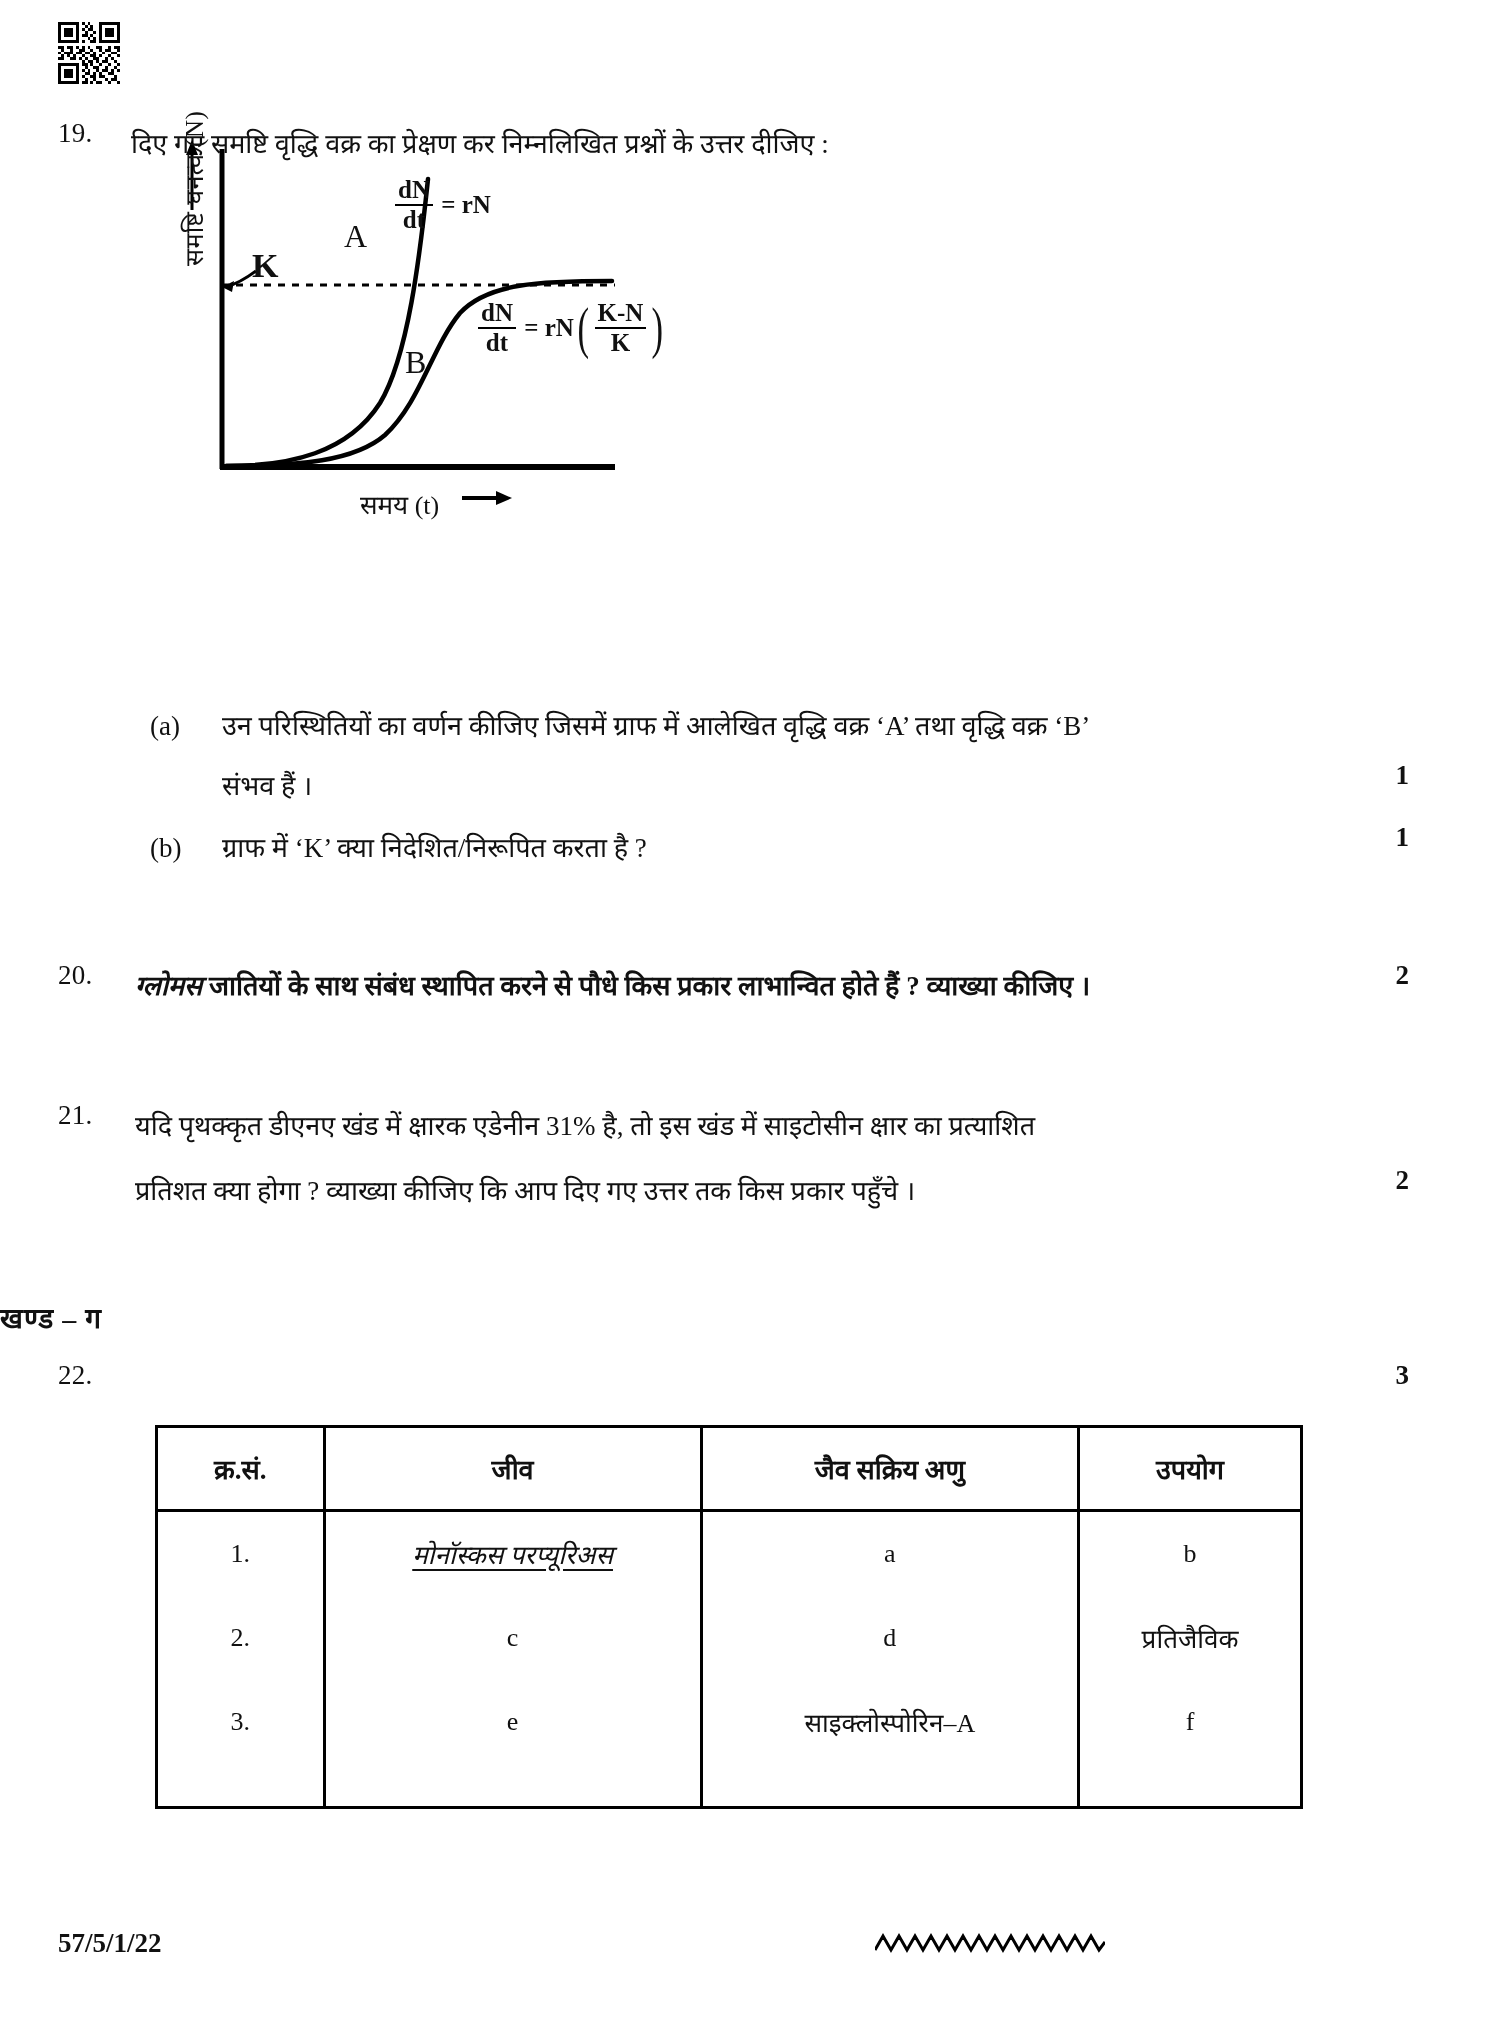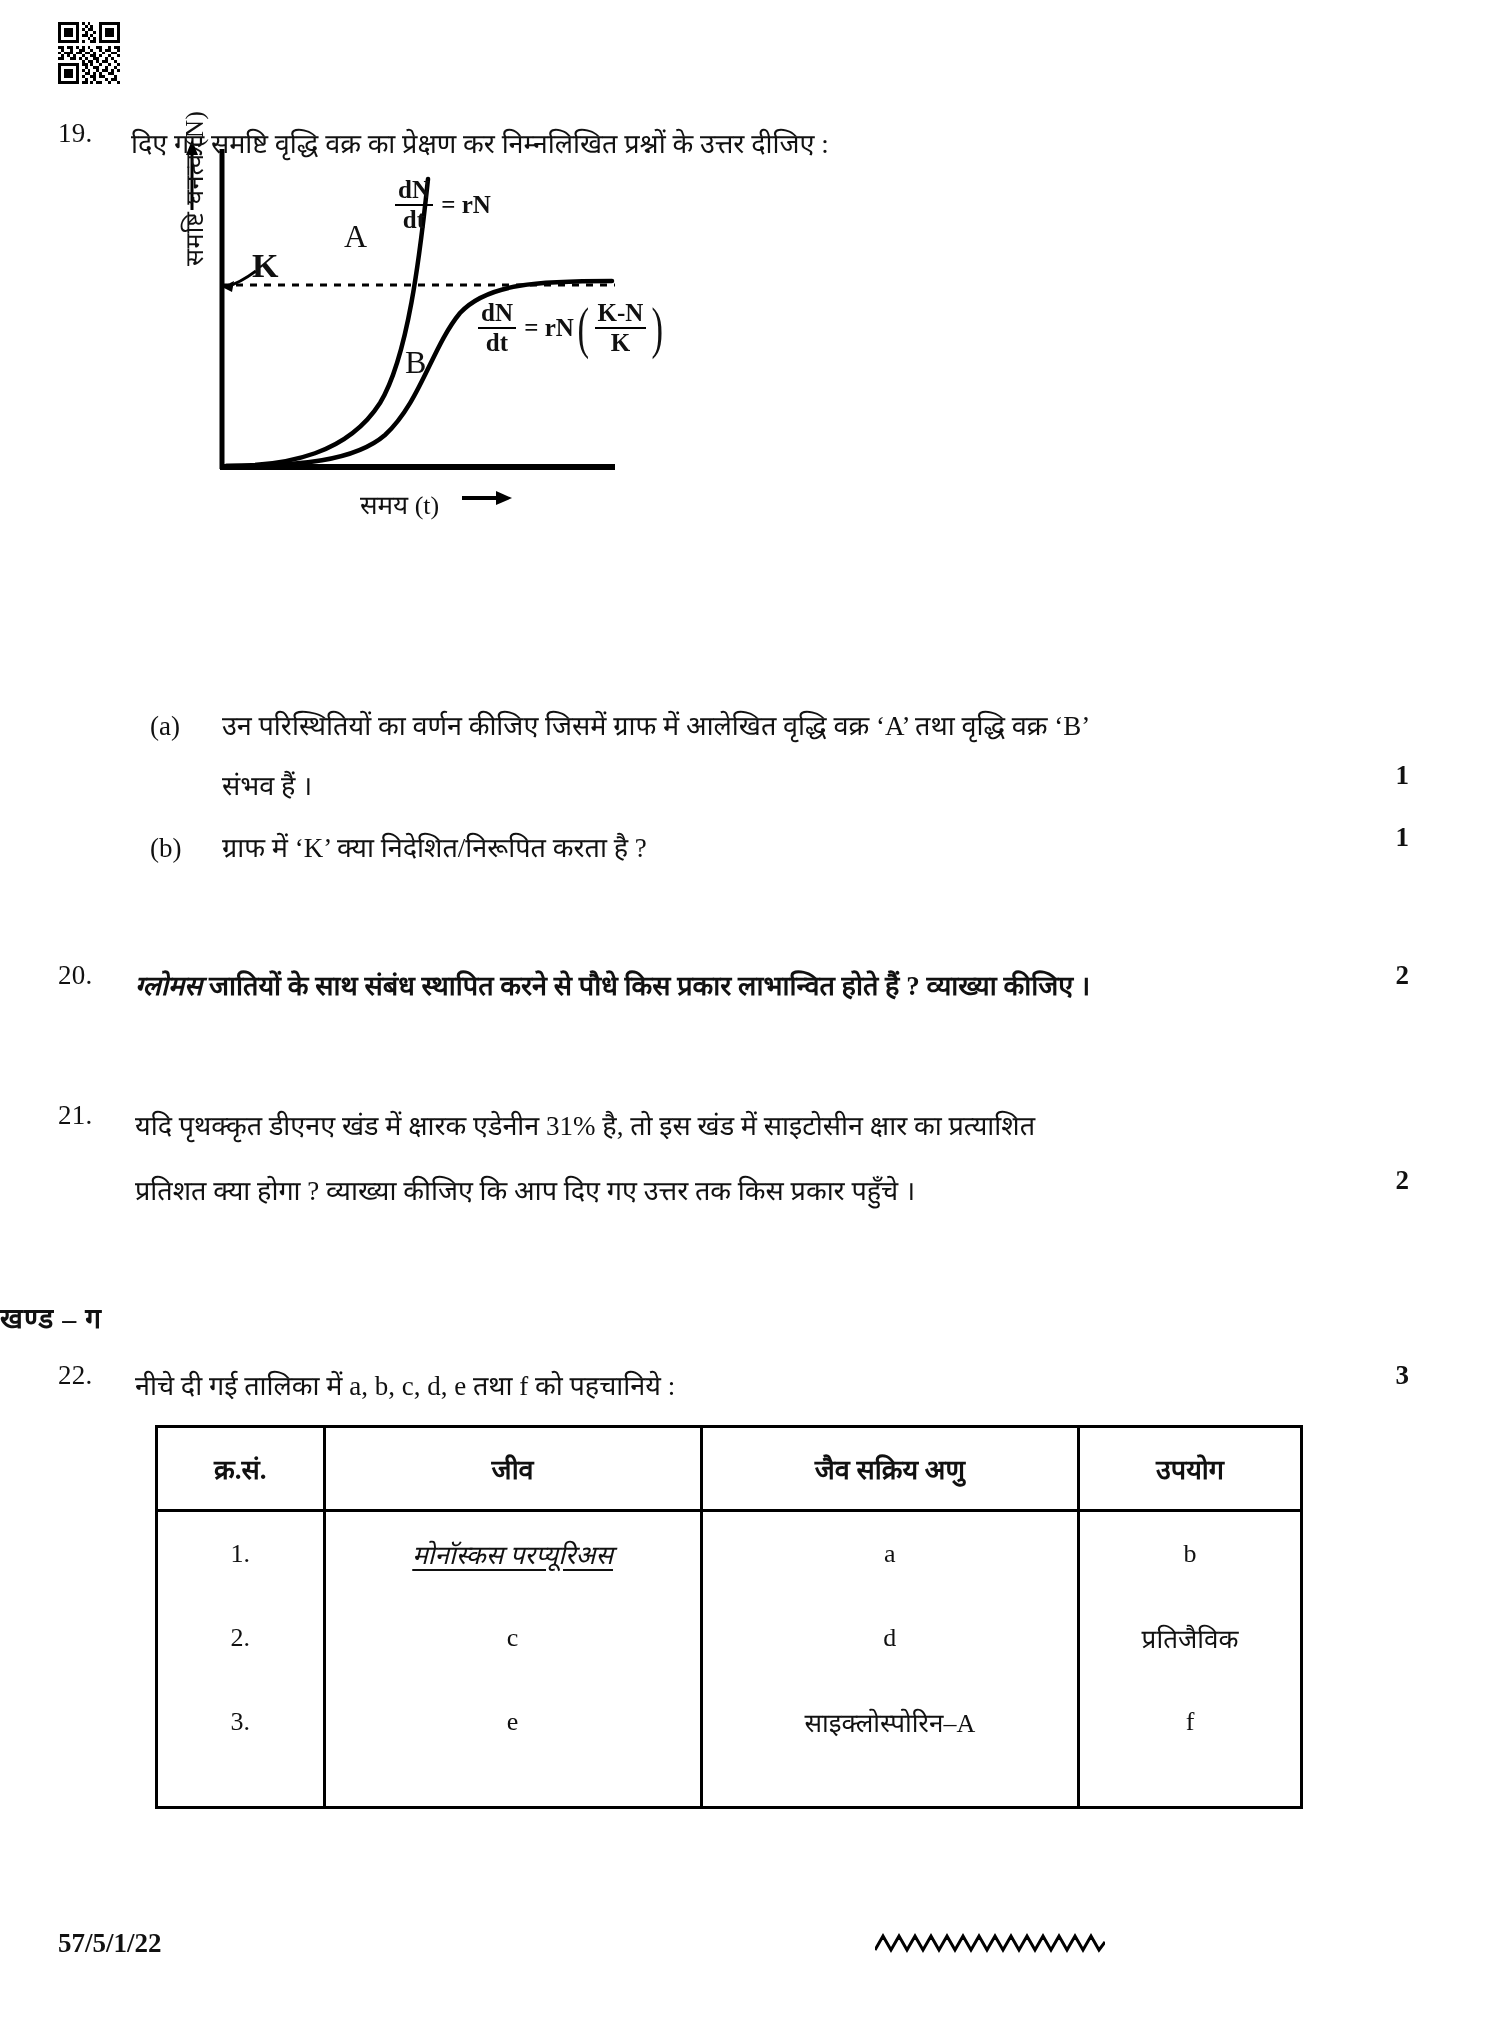--- a/index.html
+++ b/index.html
@@ -372,21 +372,20 @@
   <div class="marks" style="top:960px;">2</div>
 
   <div class="q-num" style="left:58px; top:1100px;">21.</div>
   <div class="q-body devanagari" style="left:135px; top:1100px; width:1175px;">यदि पृथक्कृत डीएनए खंड में क्षारक एडेनीन 31% है, तो इस खंड में साइटोसीन क्षार का प्रत्याशित</div>
   <div class="q-body devanagari" style="left:135px; top:1165px; width:1175px;">प्रतिशत क्या होगा ? व्याख्या कीजिए कि आप दिए गए उत्तर तक किस प्रकार पहुँचे ।</div>
   <div class="marks" style="top:1165px;">2</div>
 
   <div class="section-head devanagari" style="top:1298px;">खण्ड – ग</div>
 
   <div class="q-num" style="left:58px; top:1360px;">22.</div>
-  <div class="q-body devanagari" style="left:135px; top:1360px; width:1000px;">नीचे दी गई तालिका में a, b, c, d, e तथा f को पहचानिये :</div>
   <div class="marks" style="top:1360px;">3</div>
 
   <table class="qtable">
     <thead>
       <tr>
         <th class="col1 devanagari">क्र.सं.</th>
         <th class="col2 devanagari">जीव</th>
         <th class="col3 devanagari">जैव सक्रिय अणु</th>
         <th class="col4 devanagari">उपयोग</th>
       </tr>

